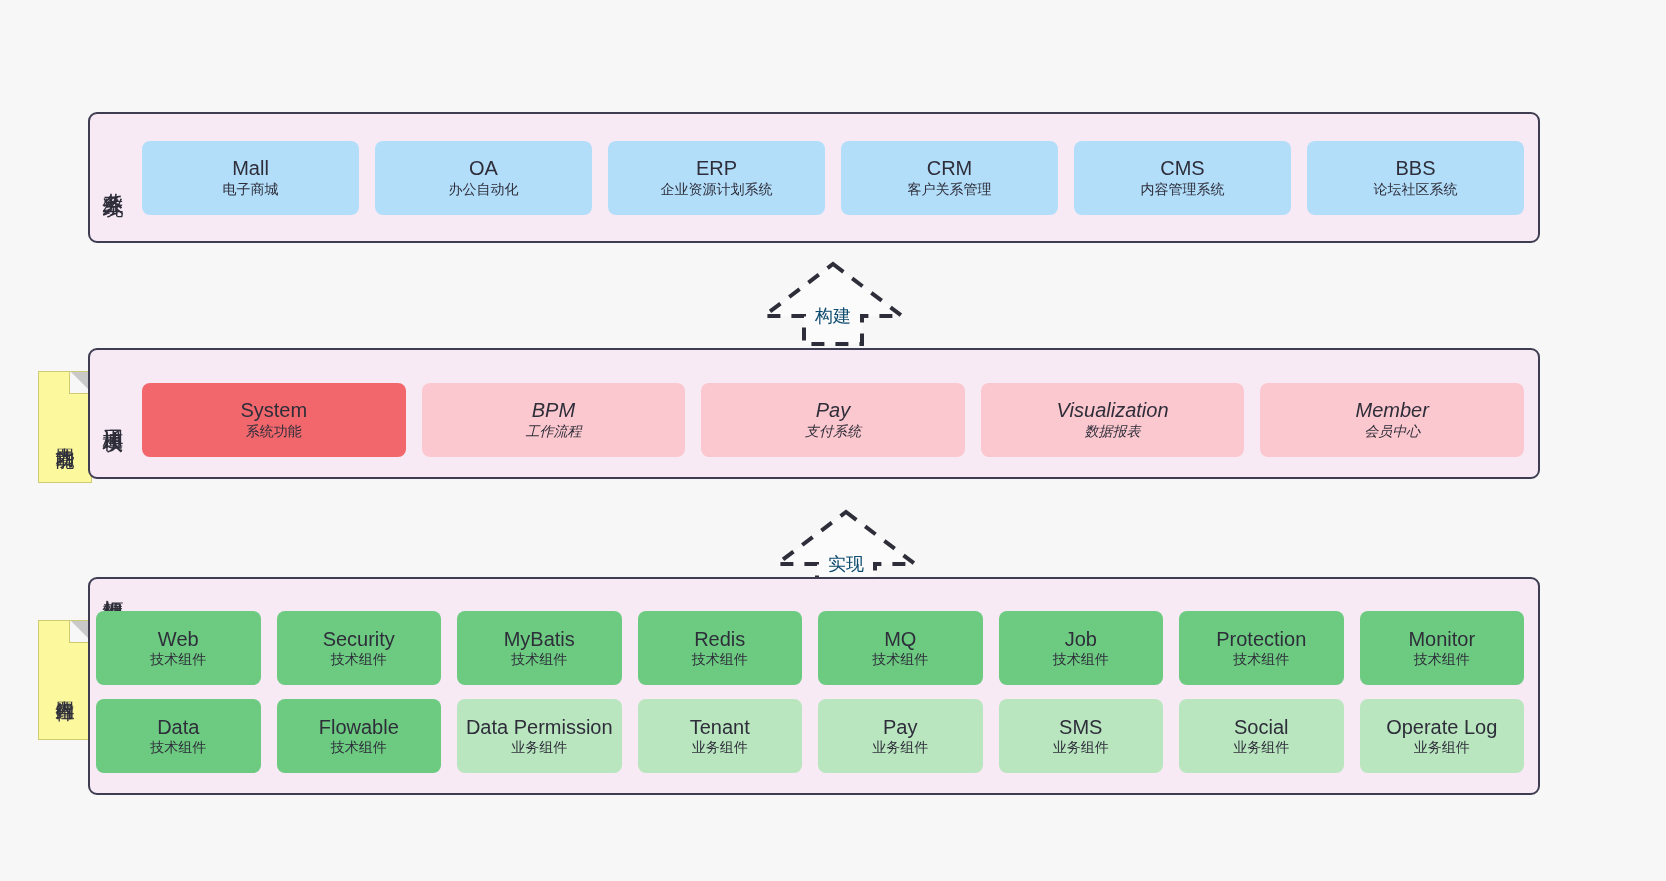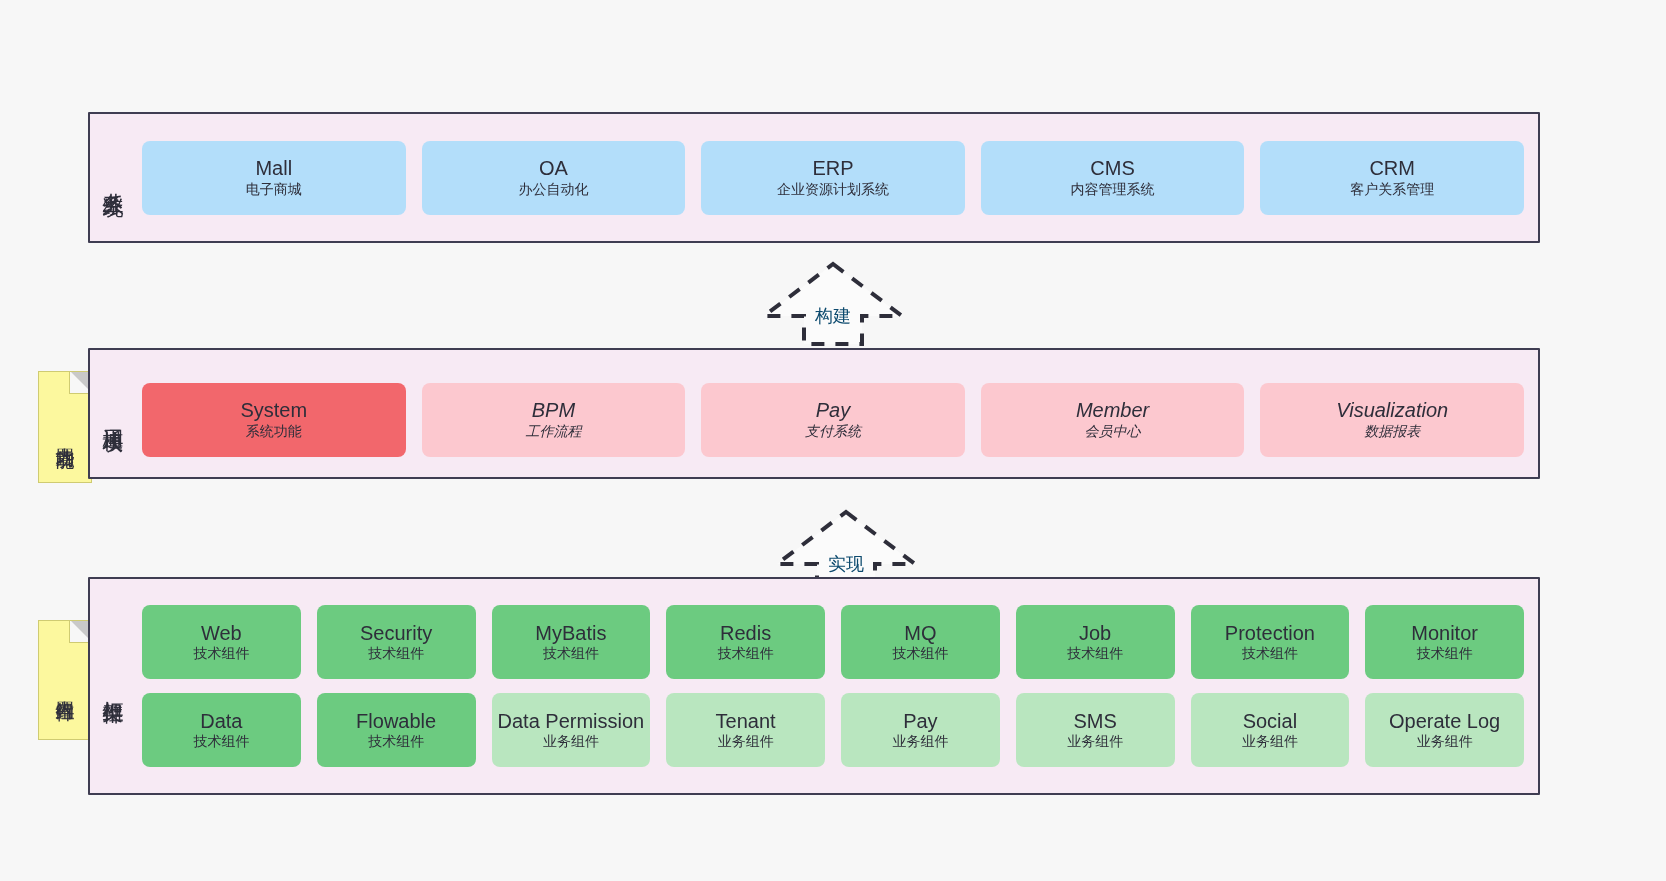--- a/index.html
+++ b/index.html
@@ -14,21 +14,21 @@
     color: #2e2e3a;
     position: relative;
     overflow: hidden;
   }
 
   
   .band {
     position: absolute;
     background: #f7eaf4;
     border: 2px solid #3f3d52;
-    border-radius: 1px;
+    border-radius: 9px;
     display: flex;
     align-items: stretch;
   }
   .band-title {
     flex: 0 0 auto;
     width: 46px;
     display: flex;
     align-items: center;
     justify-content: center;
     font-size: 21px;
@@ -76,21 +76,21 @@
 
   
   #band-business { left: 88px;  top: 112px; width: 1452px; height: 131px; }
   #band-business .band-body { padding: 0 14px 0 6px; }
   #band-business .card { height: 74px; }
 
   #band-common   { left: 88px;  top: 348px; width: 1452px; height: 131px; }
   #band-common .band-body { padding: 12px 14px 0 6px; }
   #band-common .card { height: 74px; }
 
-  #band-framework{ left: 88px;  top: 577px; width: 1452px; height: 218px; }
+  #band-framework{ left: 88px;  top: 577px; width: 1452px; height: 218px; flex-direction: column; }
   #band-framework .band-body { padding: 0 14px 0 6px; gap: 14px; }
   #band-framework .card { height: 74px; }
   #band-framework .band-title { font-size: 21px; }
 
   
   .note {
     position: absolute;
     width: 54px;
     background: #fcf89e;
     border: 1px solid #cfcb72;
@@ -160,26 +160,30 @@
       </div>
       <div class="card c-blue">
         <span class="t1">OA</span>
         <span class="t2">办公自动化</span>
       </div>
       <div class="card c-blue">
         <span class="t1">ERP</span>
         <span class="t2">企业资源计划系统</span>
       </div>
       <div class="card c-blue">
+        <span class="t1">CRM</span>
+        <span class="t2">客户关系管理</span>
+      </div>
+      <div class="card c-blue">
         <span class="t1">CMS</span>
         <span class="t2">内容管理系统</span>
       </div>
       <div class="card c-blue">
-        <span class="t1">CRM</span>
-        <span class="t2">客户关系管理</span>
+        <span class="t1">BBS</span>
+        <span class="t2">论坛社区系统</span>
       </div>
     </div>
   </div>
 </div>
 
 <div class="arrow" id="arrow-build">
   <svg width="150" height="88" viewBox="0 0 150 88" fill="none">
     <path d="M75 6 L144 58 L104 58 L104 86 L46 86 L46 58 L6 58 Z" stroke="#2e2e3a" stroke-width="4" stroke-dasharray="13 11" fill="#fbfbfb" stroke-linejoin="miter"></path>
   </svg>
   <span class="arrow-label">构建</span>
@@ -199,26 +203,26 @@
       </div>
       <div class="card c-pink">
         <span class="t1">BPM</span>
         <span class="t2">工作流程</span>
       </div>
       <div class="card c-pink">
         <span class="t1">Pay</span>
         <span class="t2">支付系统</span>
       </div>
       <div class="card c-pink">
+        <span class="t1">Visualization</span>
+        <span class="t2">数据报表</span>
+      </div>
+      <div class="card c-pink">
         <span class="t1">Member</span>
         <span class="t2">会员中心</span>
-      </div>
-      <div class="card c-pink">
-        <span class="t1">Visualization</span>
-        <span class="t2">数据报表</span>
       </div>
     </div>
   </div>
 </div>
 
 <div class="arrow" id="arrow-impl">
   <svg width="150" height="88" viewBox="0 0 150 88" fill="none">
     <path d="M75 6 L144 58 L104 58 L104 86 L46 86 L46 58 L6 58 Z" stroke="#2e2e3a" stroke-width="4" stroke-dasharray="13 11" fill="#fbfbfb" stroke-linejoin="miter"></path>
   </svg>
   <span class="arrow-label">实现</span>

